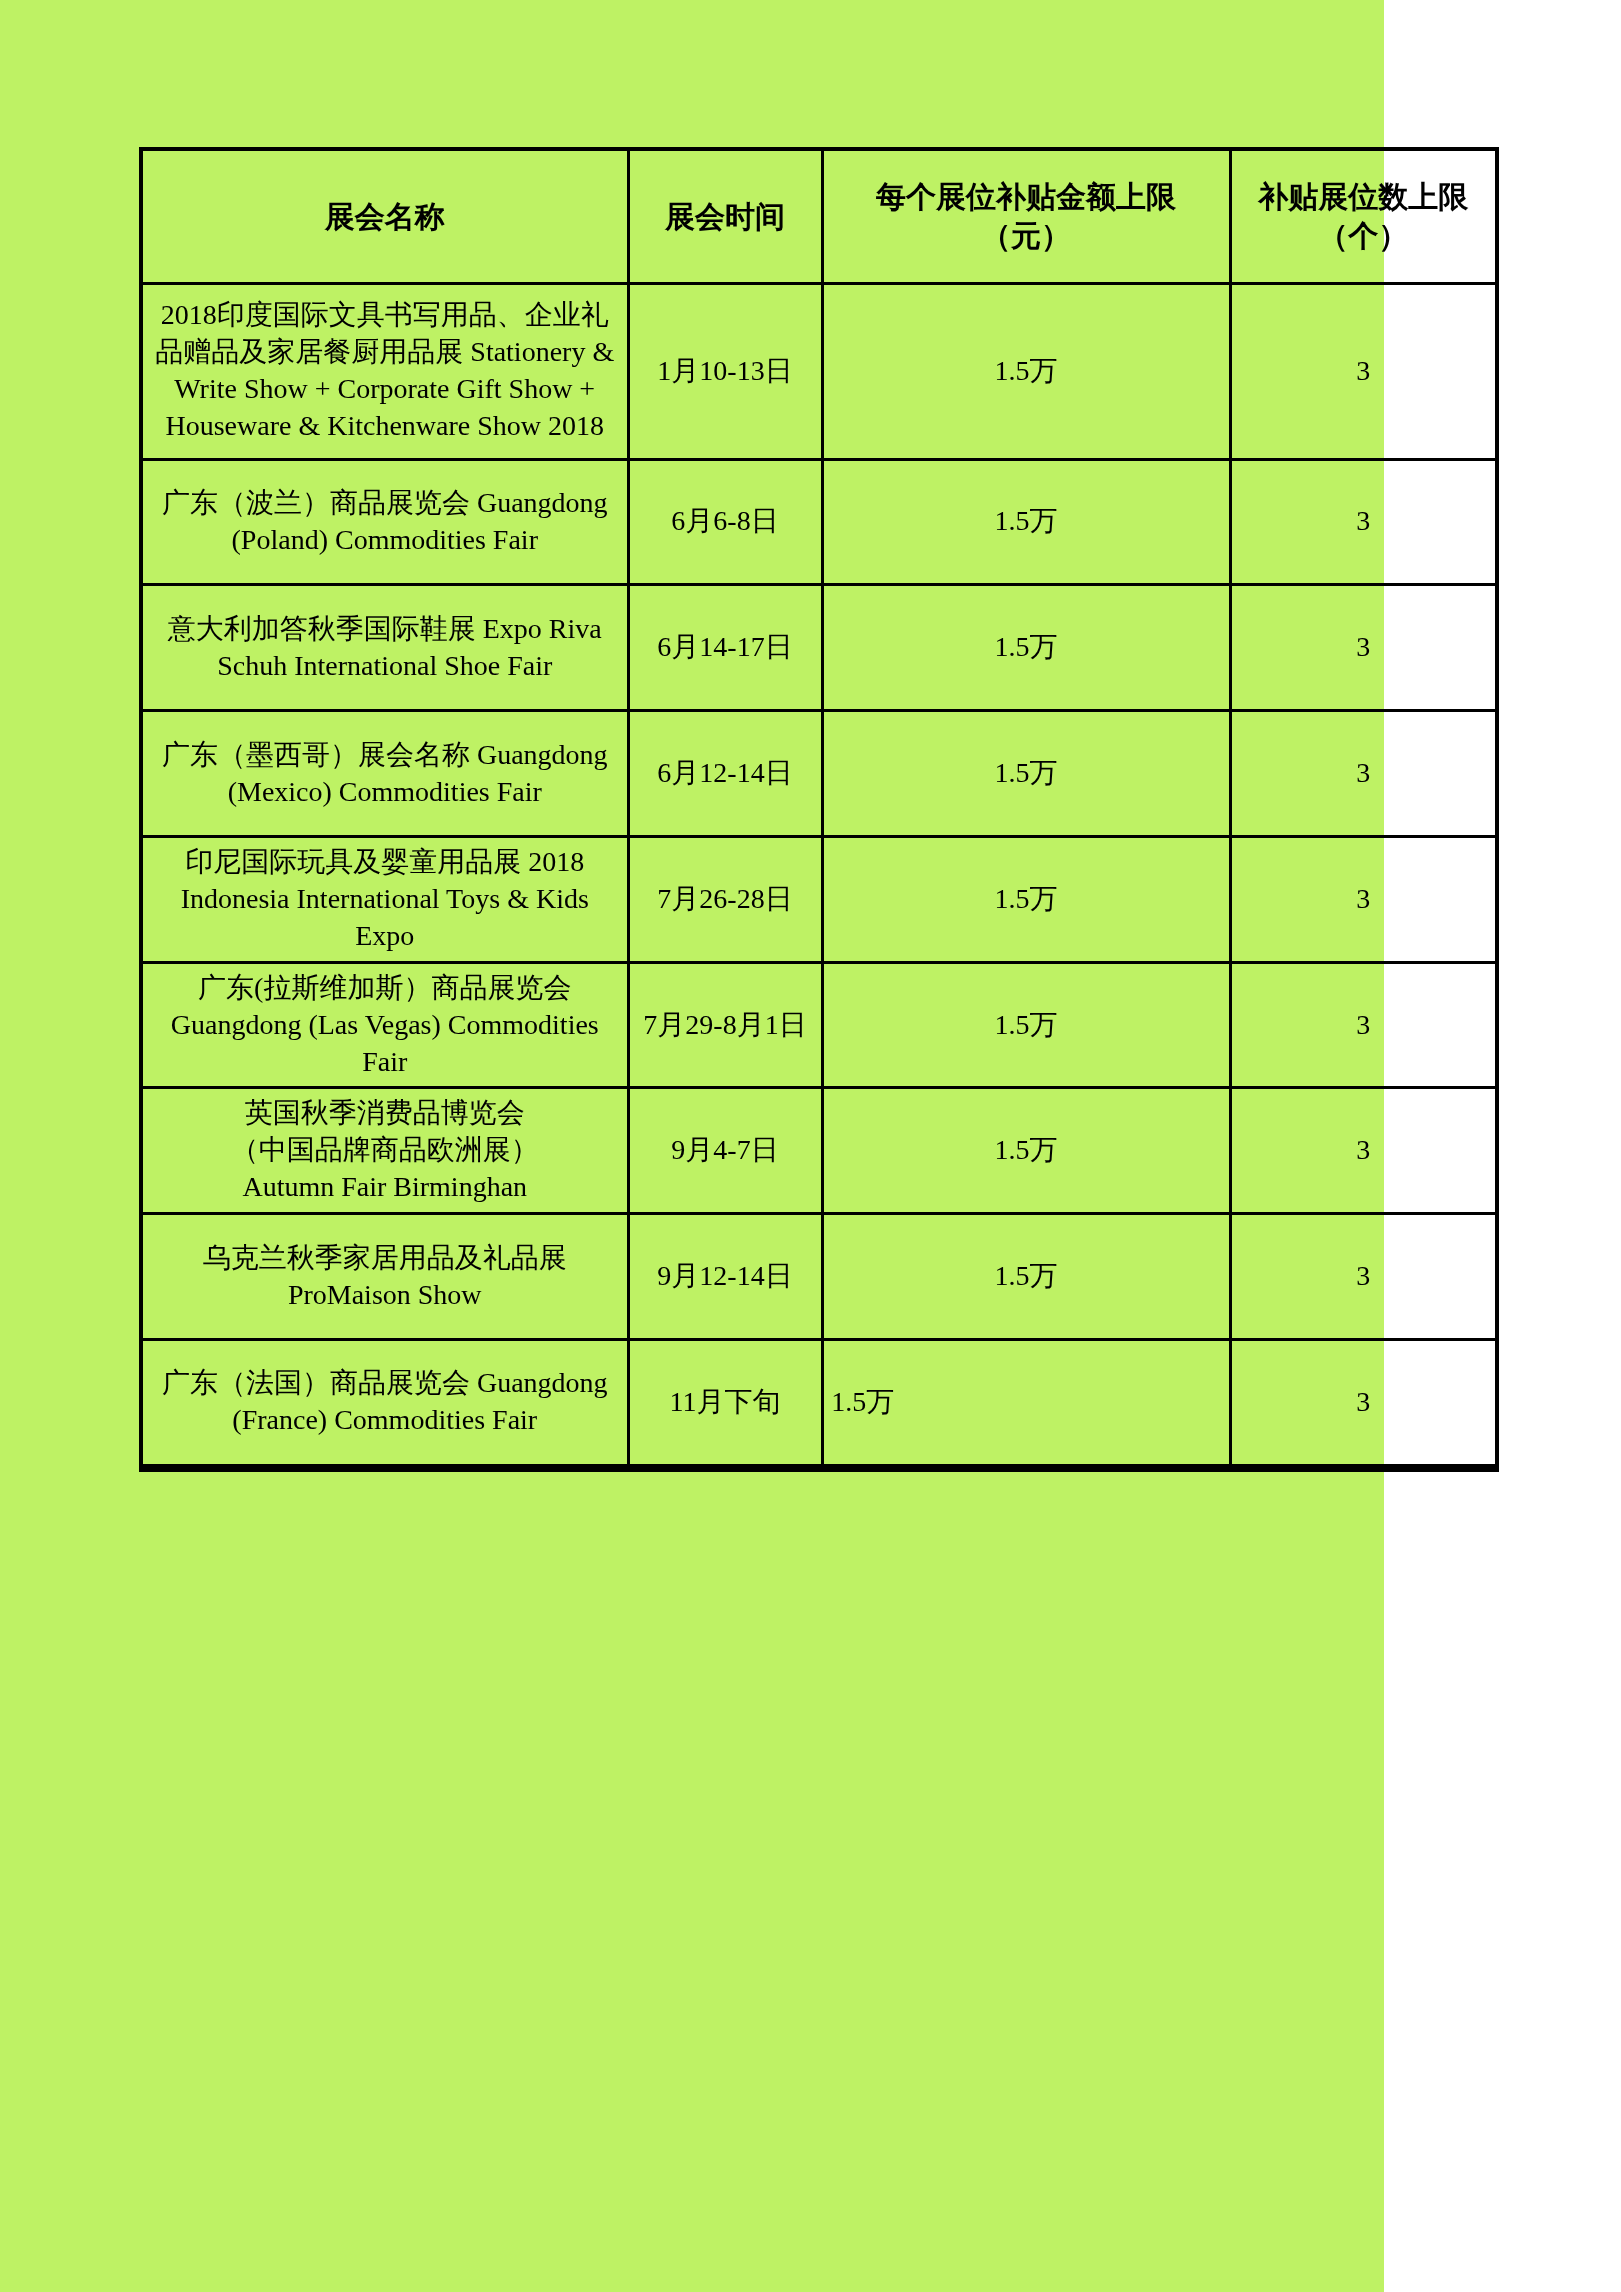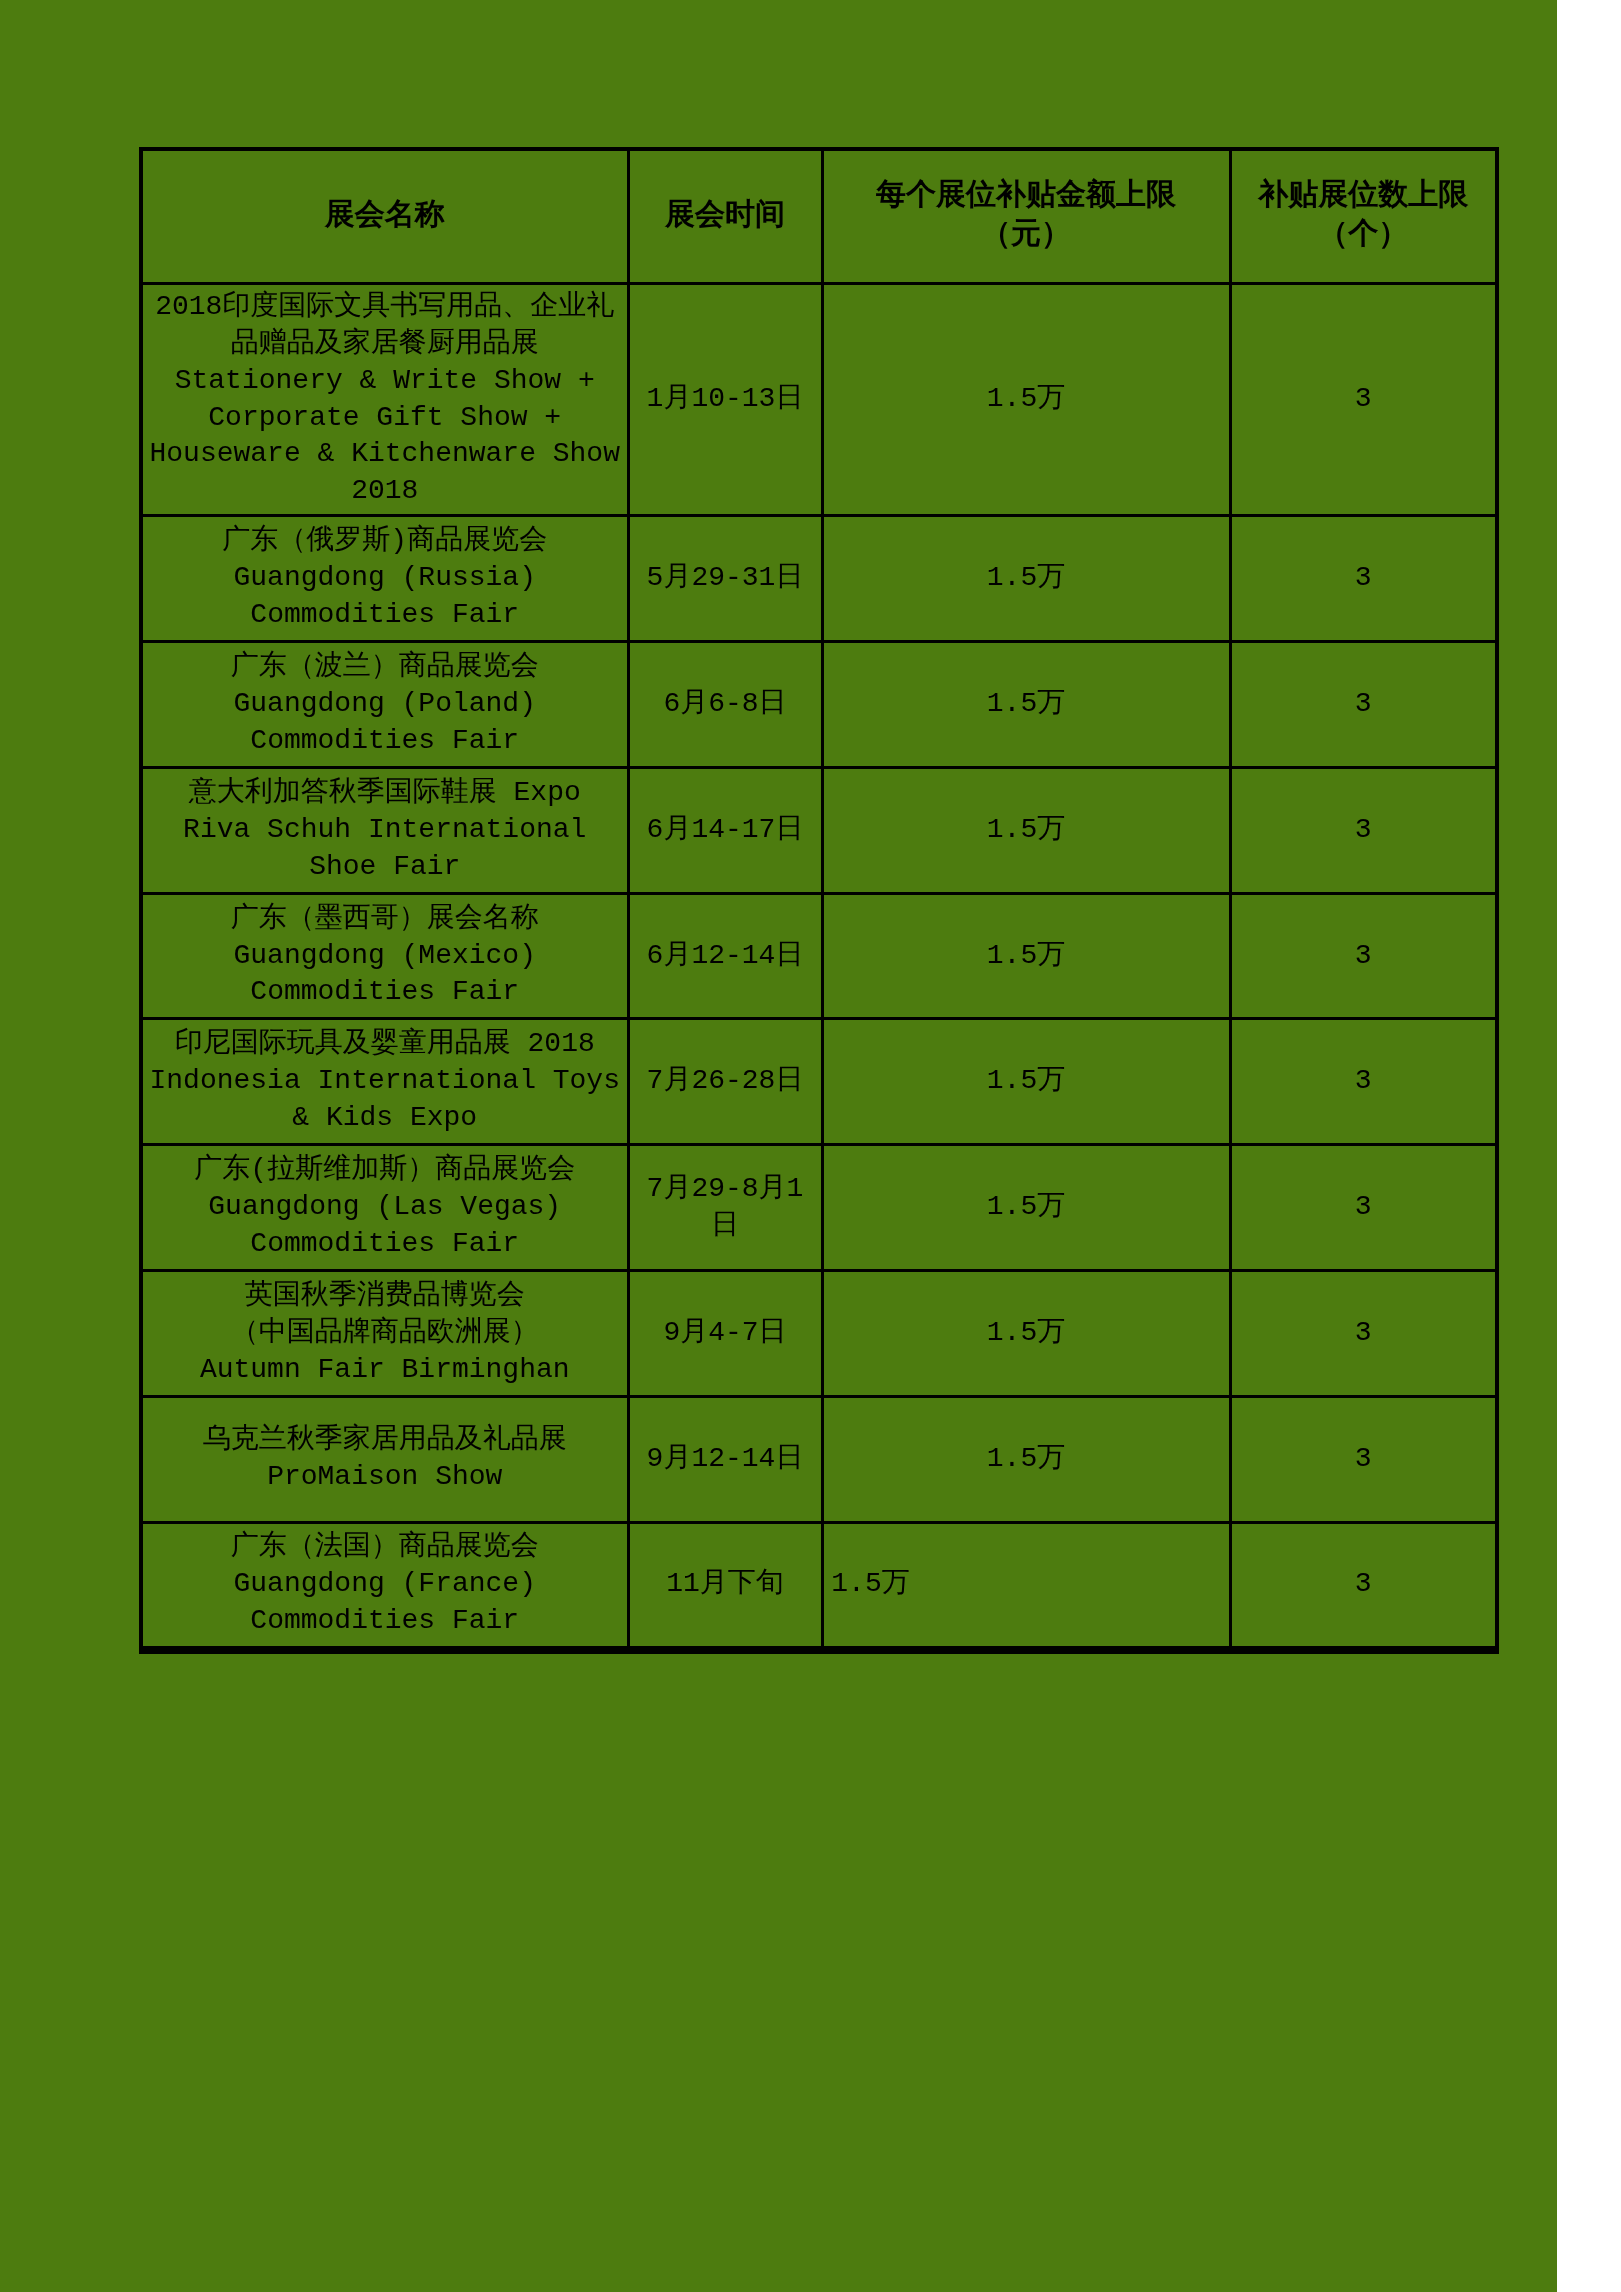--- a/index.html
+++ b/index.html
@@ -2,24 +2,24 @@
 <html><head>
 <meta charset="utf-8">
 <style>
   html, body {
     margin: 0;
     padding: 0;
     background: #ffffff;
   }
   .page {
     position: relative;
-    width: 1557px;
+    width: 1384px;
     height: 2293px;
-    background: #4d7c0f;
-    font-family: Liberation Mono, monospace;
+    background: #bef264;
+    font-family: Liberation Serif, serif;
     color: #000000;
   }
   table.fair-table {
     position: absolute;
     left: 139px;
     top: 147px;
     width: 1356px;
     border-collapse: collapse;
     table-layout: fixed;
   }
@@ -84,26 +84,20 @@
     <tbody id="table-body">
   <tr>
     <td class="col-name">2018印度国际文具书写用品、企业礼品赠品及家居餐厨用品展  Stationery &amp; Write Show + Corporate Gift Show + Houseware &amp; Kitchenware Show 2018</td>
     <td class="col-date">1月10-13日</td>
     <td class="col-amount">1.5万</td>
     <td class="col-count">3</td>
   </tr>
 
 
 
-  <tr>
-    <td class="col-name">广东（俄罗斯)商品展览会 Guangdong (Russia) Commodities Fair</td>
-    <td class="col-date">5月29-31日</td>
-    <td class="col-amount">1.5万</td>
-    <td class="col-count">3</td>
-  </tr>
 
   <tr>
     <td class="col-name">广东（波兰）商品展览会 Guangdong (Poland) Commodities Fair</td>
     <td class="col-date">6月6-8日</td>
     <td class="col-amount">1.5万</td>
     <td class="col-count">3</td>
   </tr>
 
   <tr>
     <td class="col-name">意大利加答秋季国际鞋展 Expo Riva Schuh International Shoe Fair</td>

